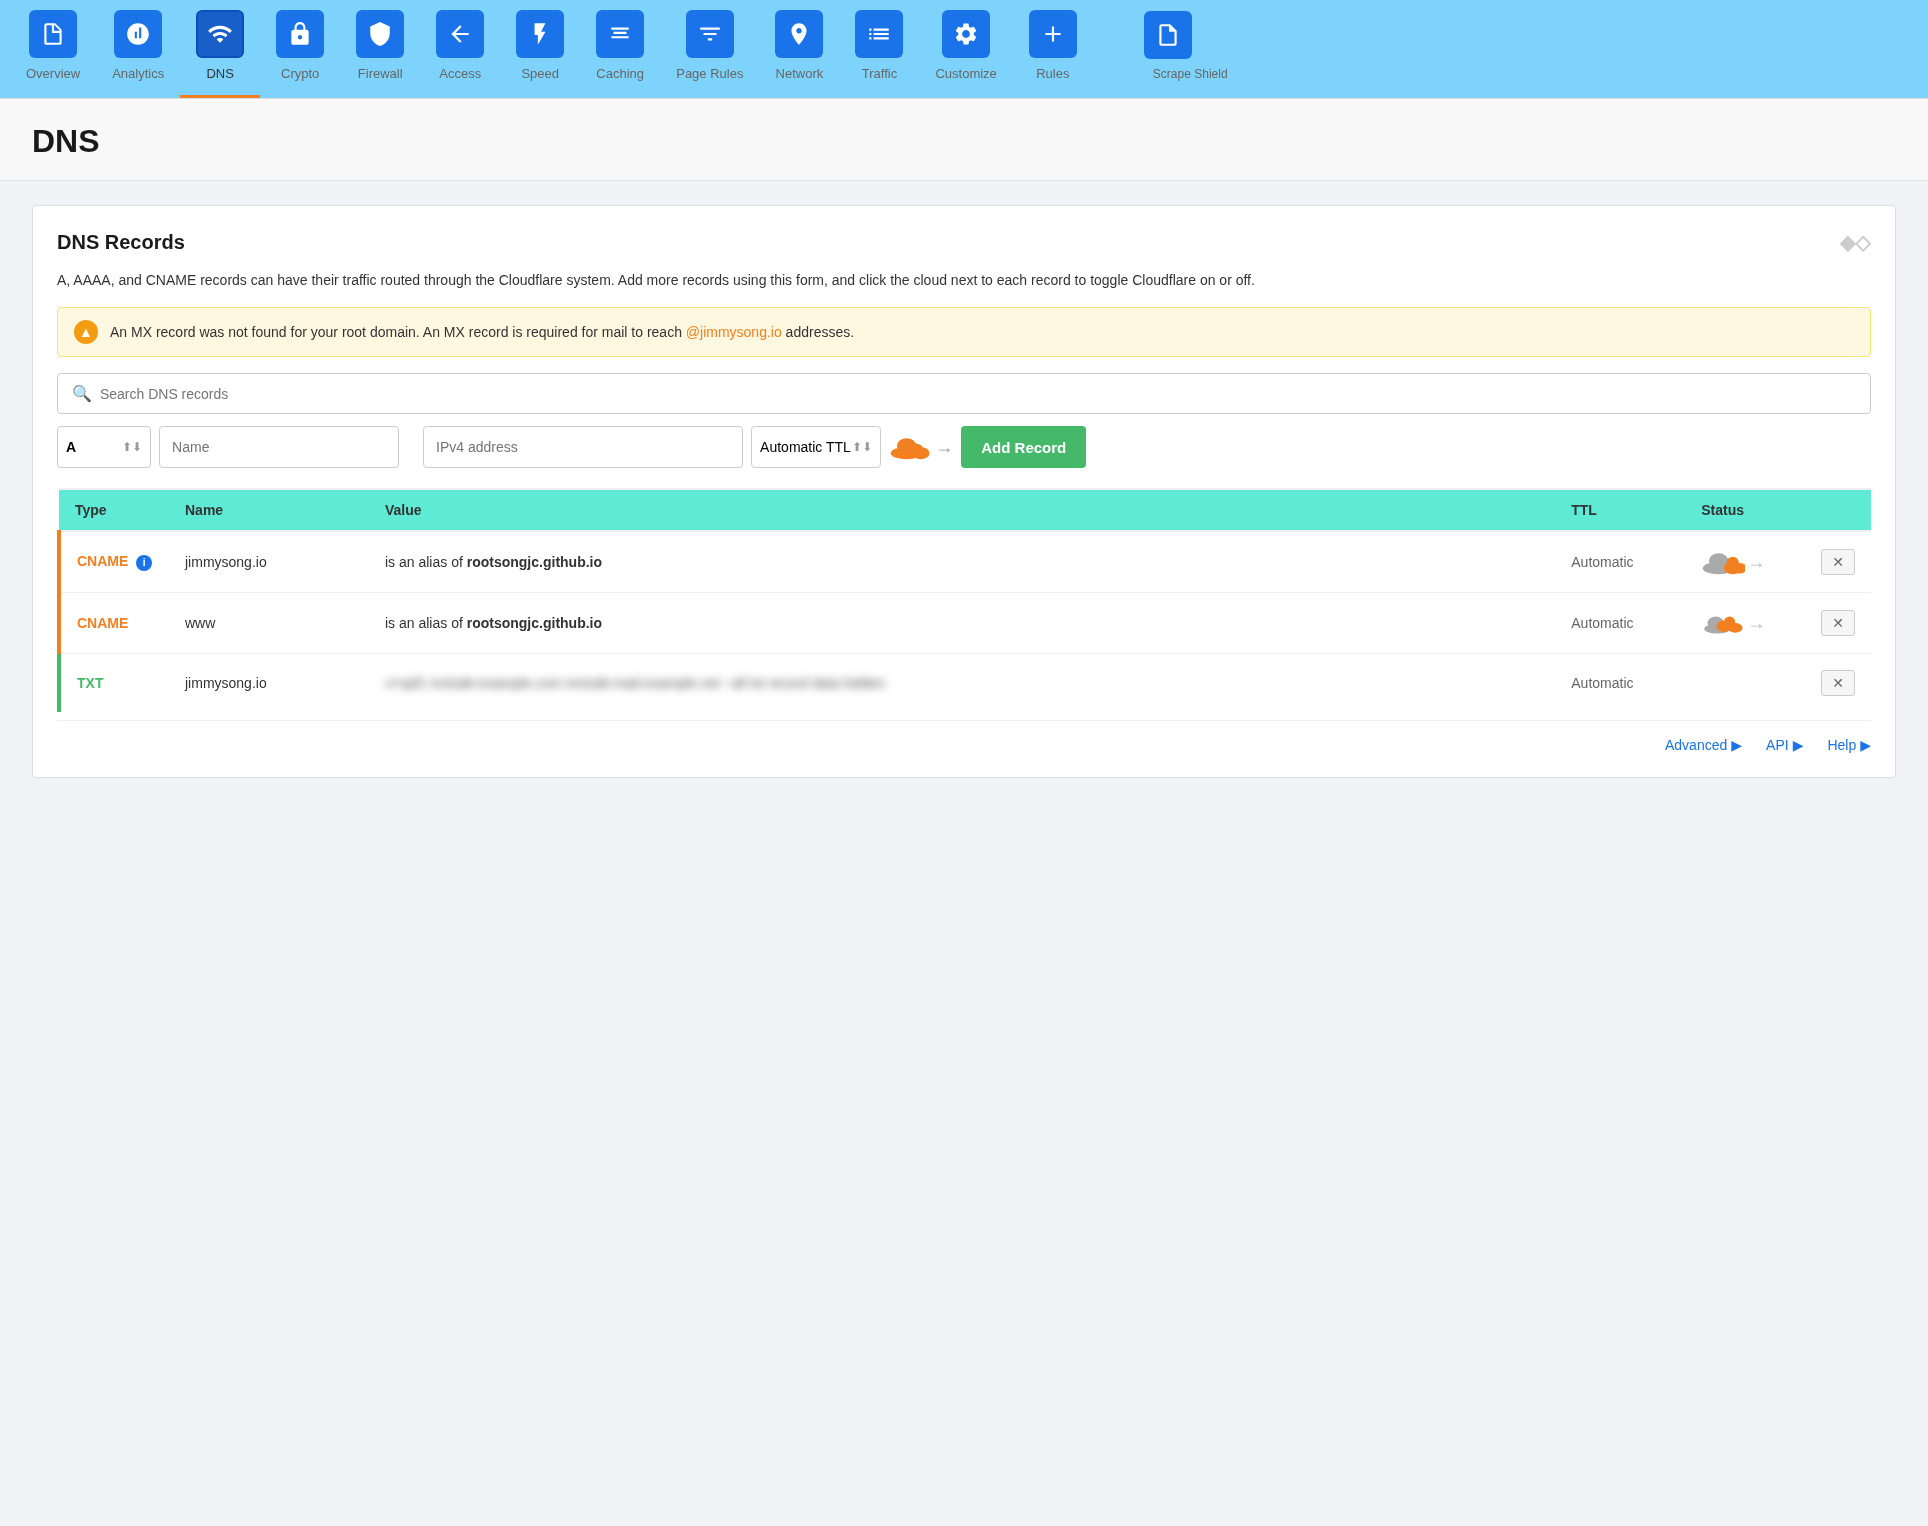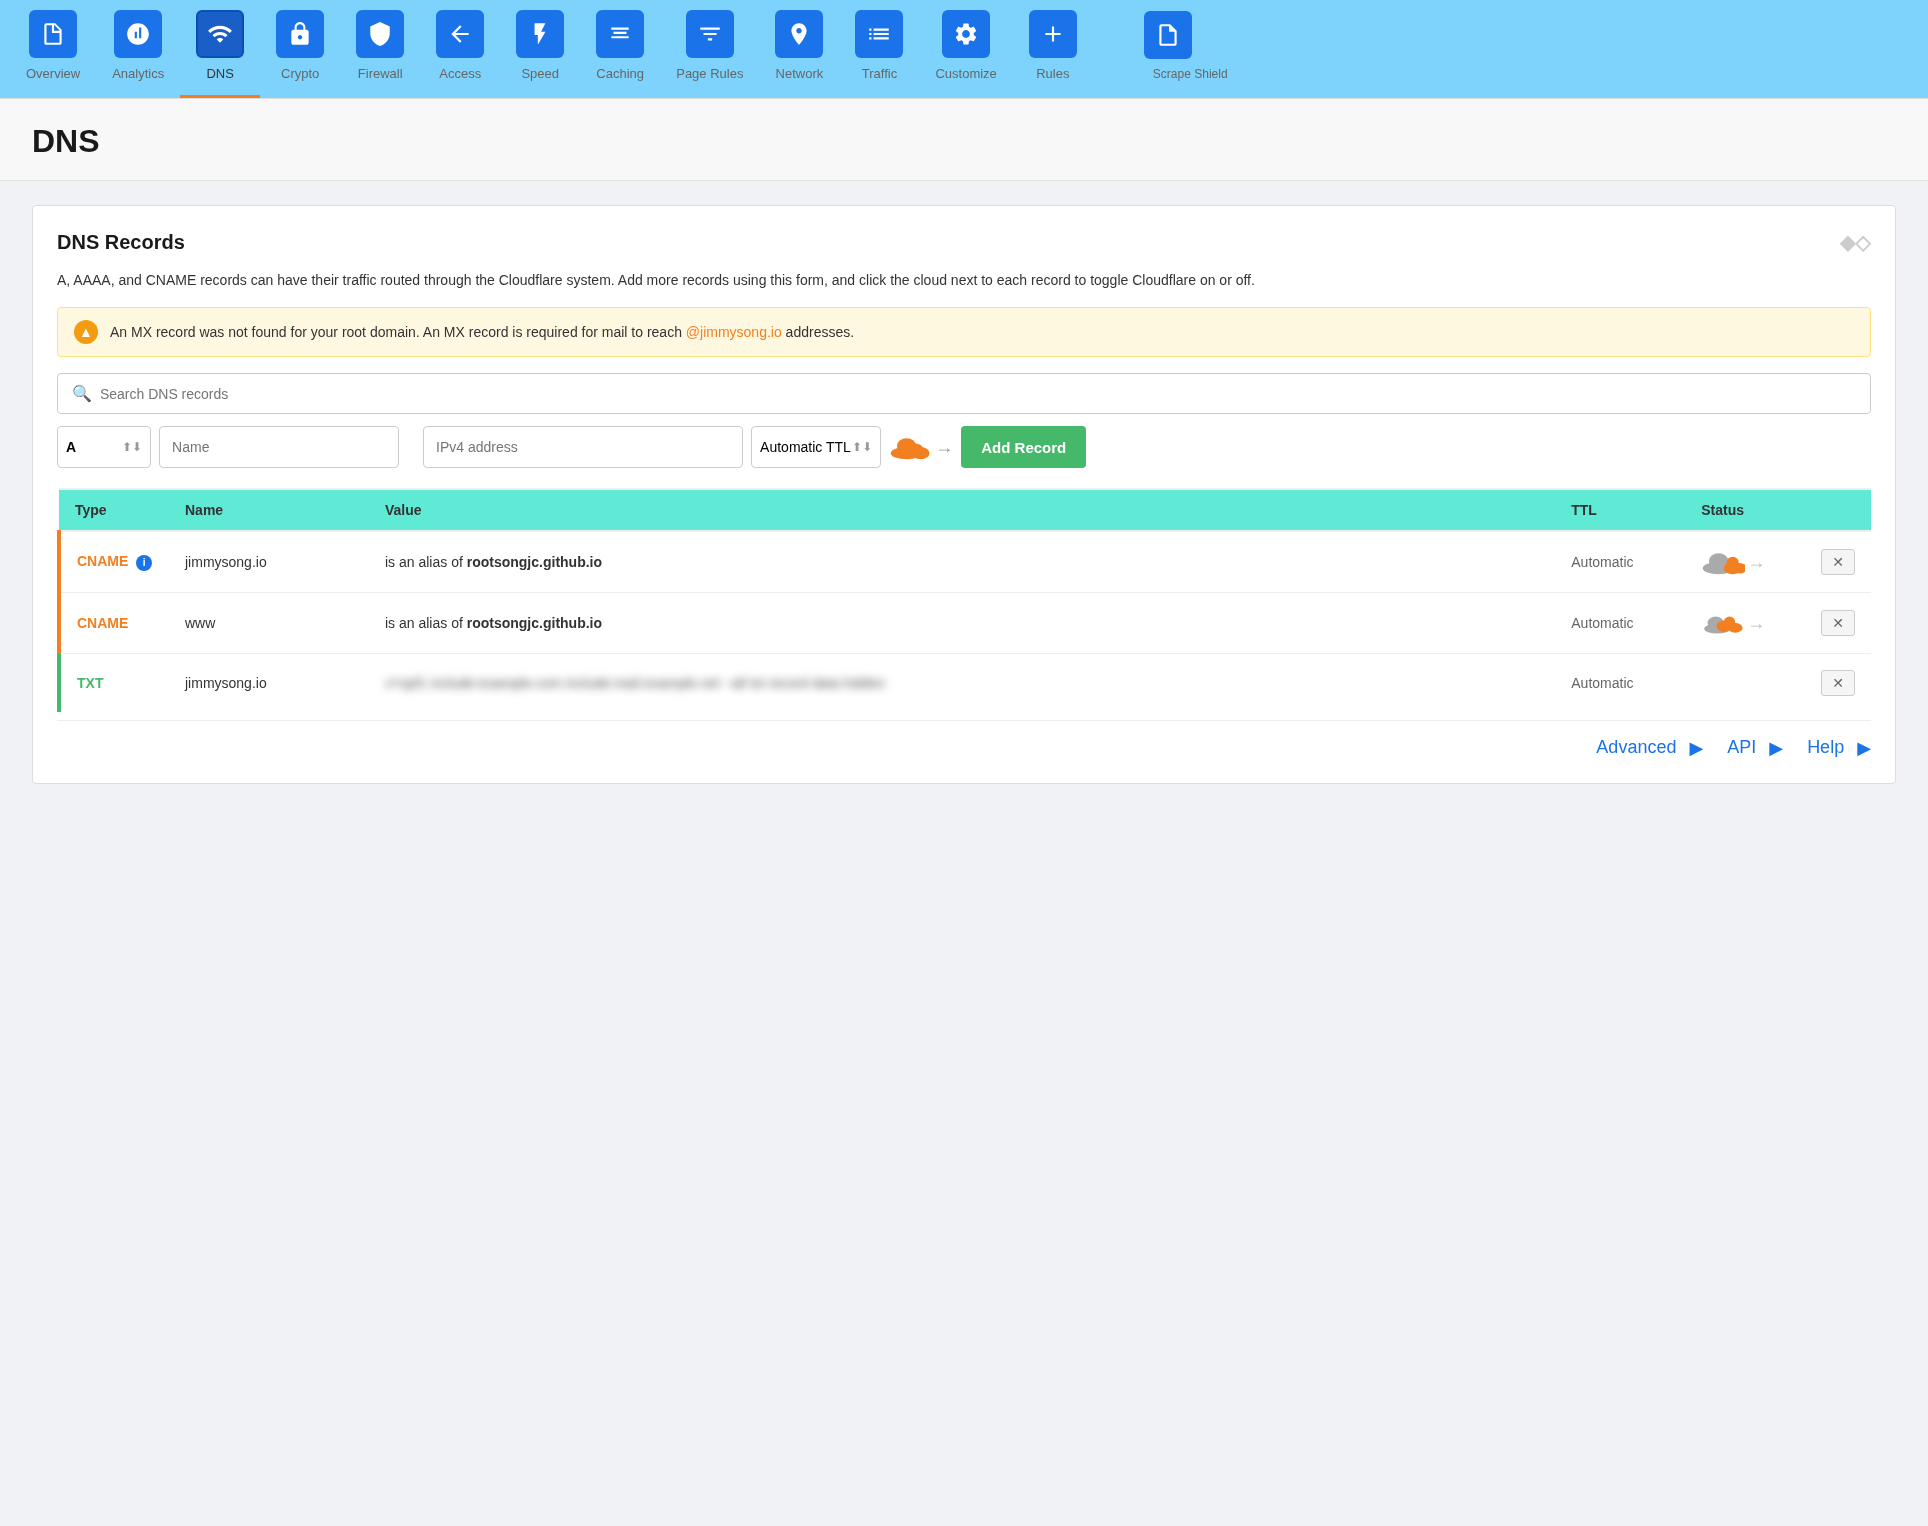--- a/index.html
+++ b/index.html
@@ -264,24 +264,25 @@
     .footer-links {
       display: flex;
       justify-content: flex-end;
       gap: 24px;
       padding: 16px 0 0;
       border-top: 1px solid #eee;
       margin-top: 8px;
     }
     .footer-link {
       color: #1a73e8;
-      font-size: 18px;
-      cursor: pointer;
-      display: flex;
-      gap: 13px;
+      font-size: 14px;
+      cursor: pointer;
+      display: flex;
+      align-items: center;
+      gap: 4px;
       text-decoration: none;
     }
 
     
     .card-top-icon { color: #ccc; font-size: 20px; }
 
     
     .cloud-svg { width: 44px; height: 28px; }
     .cloud-arrow-wrap { display: flex; align-items: center; gap: 2px; }
   </style>

